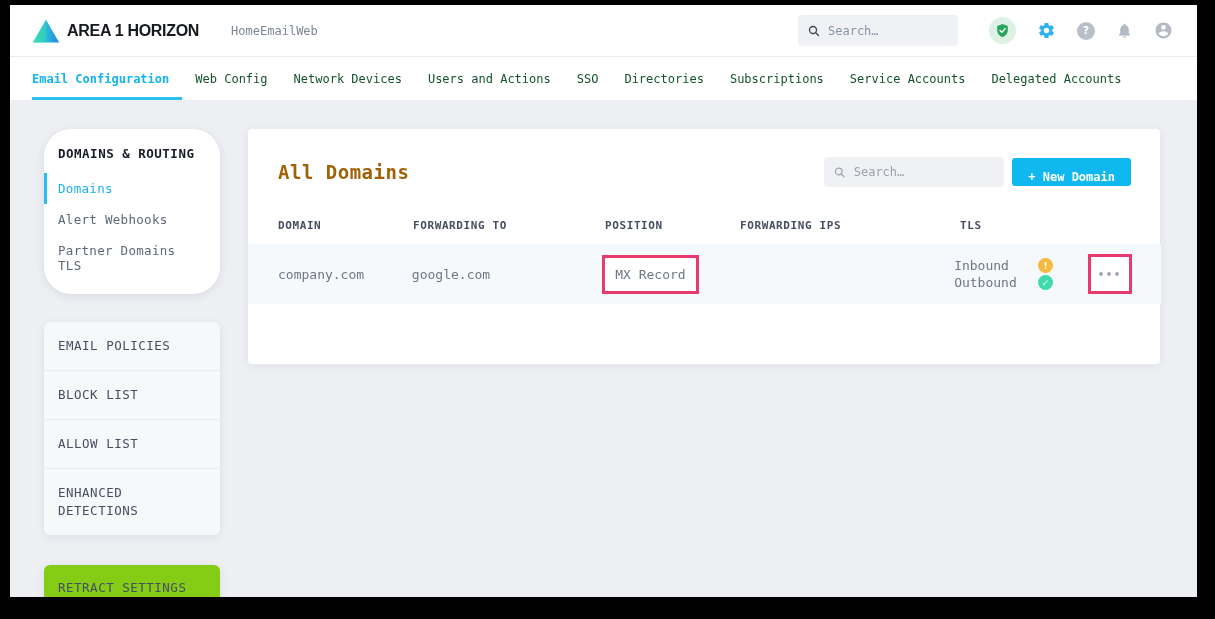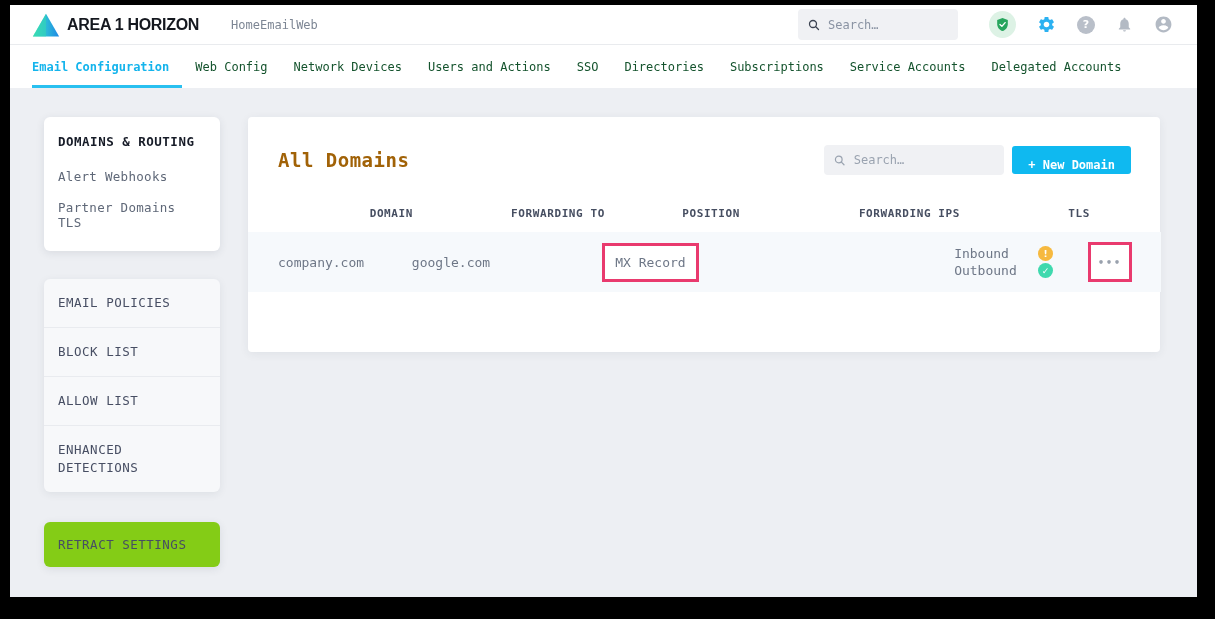--- a/index.html
+++ b/index.html
@@ -1,20 +1,20 @@
 <!DOCTYPE html>
 <html><head>
 <meta charset="utf-8">
 <style>
   * { margin:0; padding:0; box-sizing:border-box; }
   html,body { width:1215px; height:619px; background:#000; font-family:"DejaVu Sans Mono", monospace; }
   .app { position:absolute; left:10px; top:5px; width:1187px; height:592px; background:#edeff3; overflow:hidden; }
 
   
-  .topbar { height:40px; background:#fff; display:flex; align-items:center; padding:0 24px 0 22px; border-bottom:1px solid #e9ebee; }
+  .topbar { height:52px; background:#fff; display:flex; align-items:center; padding:0 24px 0 22px; border-bottom:1px solid #e9ebee; }
   .logo { display:flex; align-items:center; gap:7px; cursor:pointer; }
   .logo-text { font-family:"Liberation Sans", sans-serif; font-weight:700; font-size:16px; letter-spacing:-0.3px; color:#15181f; white-space:nowrap; }
   .topnav { display:flex; margin-left:32px; }
   .topnav a { font-size:12px; color:#7d8694; text-decoration:none; cursor:pointer; }
   .topbar-right { margin-left:auto; display:flex; align-items:center; gap:21px; }
   .searchbox { width:160px; height:31px; background:#f0f1f4; border-radius:4px; display:flex; align-items:center; padding:0 10px; gap:8px; margin-right:10px; }
   .searchbox input { border:none; outline:none; background:transparent; font-family:"DejaVu Sans Mono", monospace; font-size:12px; color:#3c4352; width:100%; }
   .searchbox input::placeholder { color:#8a93a3; }
   .icon-btn { display:flex; align-items:center; justify-content:center; cursor:pointer; }
   .shield-halo { width:27px; height:27px; border-radius:50%; background:#ddf2e5; display:flex; align-items:center; justify-content:center; }
@@ -24,39 +24,39 @@
   .tabbar { height:43px; background:#fff; display:flex; align-items:stretch; padding-left:22px; }
   .tab { font-size:12px; color:#14532d; display:flex; align-items:center; padding:0 13px; cursor:pointer; position:relative; white-space:nowrap; }
   .tab:first-child { padding-left:0; }
   .tab.active { color:#14b4ec; font-weight:bold; }
   .tab.active::after { content:""; position:absolute; left:0; right:0; bottom:0; height:3px; background:#29c0f0; }
 
   
   .content { position:relative; height:496px; }
   .sidebar { position:absolute; left:34px; top:29px; width:176px; }
   .card { border-radius:6px; }
-  .card-routing { background:#fff; box-shadow:0 2px 8px rgba(40,50,70,.10); padding:17px 0 13px; margin-bottom:28px; }
+  .card-routing { background:#fff; box-shadow:0 2px 8px rgba(40,50,70,.10); padding:17px 0 13px; margin-bottom:28px;border-radius:27px; }
   .card-routing h3 { font-size:12.5px; color:#171c28; letter-spacing:.5px; padding:0 14px; margin-bottom:12px; font-weight:bold; }
   .side-item { font-size:12.5px; color:#5f6878; padding:8px 14px; cursor:pointer; letter-spacing:.3px; }
   .side-item.active { color:#1cb3ed; border-left:3px solid #29c0f0; padding-left:11px; }
   .card-policies { background:#f7f8fa; box-shadow:0 2px 8px rgba(40,50,70,.08); overflow:hidden; margin-bottom:30px; }
   .policy-section { padding:15px 14px; font-size:12.5px; color:#474e63; letter-spacing:.5px; border-bottom:1px solid #e9ebef; line-height:18px; cursor:pointer; }
   .policy-section:last-child { border-bottom:none; }
   .card-retract { background:#84cc16; box-shadow:0 2px 8px rgba(40,50,70,.10); padding:15px 14px; font-size:12.5px; color:#474e63; letter-spacing:.5px; cursor:pointer; }
 
   
   .panel { position:absolute; left:238px; top:29px; width:912px; height:235px; background:#fff; border-radius:4px; box-shadow:0 2px 10px rgba(40,50,70,.07); padding:28px 29px 0 30px; }
   .panel-header { display:flex; align-items:center; }
   .panel-title { font-size:19px; font-weight:bold; color:#a16207; letter-spacing:.5px; }
   .panel-search { width:180px; height:30px; background:#f0f1f4; border-radius:4px; display:flex; align-items:center; padding:0 10px; gap:8px; margin-left:auto; }
   .panel-search input { border:none; outline:none; background:transparent; font-family:"DejaVu Sans Mono", monospace; font-size:12px; color:#3c4352; width:100%; }
   .panel-search input::placeholder { color:#9aa3b0; }
   .btn-new { margin-left:8px; height:28px; padding:12px 16px; background:#0fb9f0; color:#fff; border:none; border-radius:3px; font-family:"DejaVu Sans Mono", monospace; font-size:12px; font-weight:bold; cursor:pointer; white-space:nowrap; }
   .thead { display:flex; margin-top:32px; }
-  .th { font-size:11px; font-weight:bold; color:#464e61; letter-spacing:.6px;text-align:right; }
+  .th { font-size:11px; font-weight:bold; color:#464e61; letter-spacing:.6px; }
   .trow { display:flex; margin:12px -30px 0 -30px; padding:0 29px 0 30px; background:#f6f9fc; height:60px; align-items:center; }
   .td { font-size:13px; color:#6e7787; }
   .c-domain { width:135px; } .c-fwd { width:192px; } .c-pos { width:135px; } .c-rip { width:220px; } .c-tls { width:130px; } .c-act { flex:1; }
   .ann-box { display:inline-block; border:3px solid #e93a6e; background:#fff; padding:9px 10px; }
   .tls-line { display:flex; align-items:center; margin:2px 0; }
   .tls-label { width:84px; font-size:13px; color:#6e7787; }
   .dot-status { width:15px; height:15px; border-radius:50%; color:#fff; font-size:9px; font-weight:bold; display:flex; align-items:center; justify-content:center; font-family:"DejaVu Sans", sans-serif; }
   .dot-warning { background:#f6b93f; }
   .dot-ok { background:#3fd9ae; }
   .menu-box { border:3px solid #e93a6e; background:#fff; width:44px; height:40px; display:flex; align-items:center; justify-content:center; cursor:pointer; margin-left:5px; }
@@ -132,20 +132,21 @@
     <span class="tab">Subscriptions</span>
     <span class="tab">Service Accounts</span>
     <span class="tab">Delegated Accounts</span>
   </nav>
 
   <div class="content">
 
     <aside class="sidebar">
       <div class="card card-routing">
         <h3>DOMAINS &amp; ROUTING</h3>
+        <div class="side-item active">Domains</div>
         <div class="side-item">Alert Webhooks</div>
         <div class="side-item">Partner Domains TLS</div>
       </div>
 
       <div class="card card-policies">
         <div class="policy-section">EMAIL POLICIES</div>
         <div class="policy-section">BLOCK LIST</div>
         <div class="policy-section">ALLOW LIST</div>
         <div class="policy-section">ENHANCED DETECTIONS</div>
       </div>

